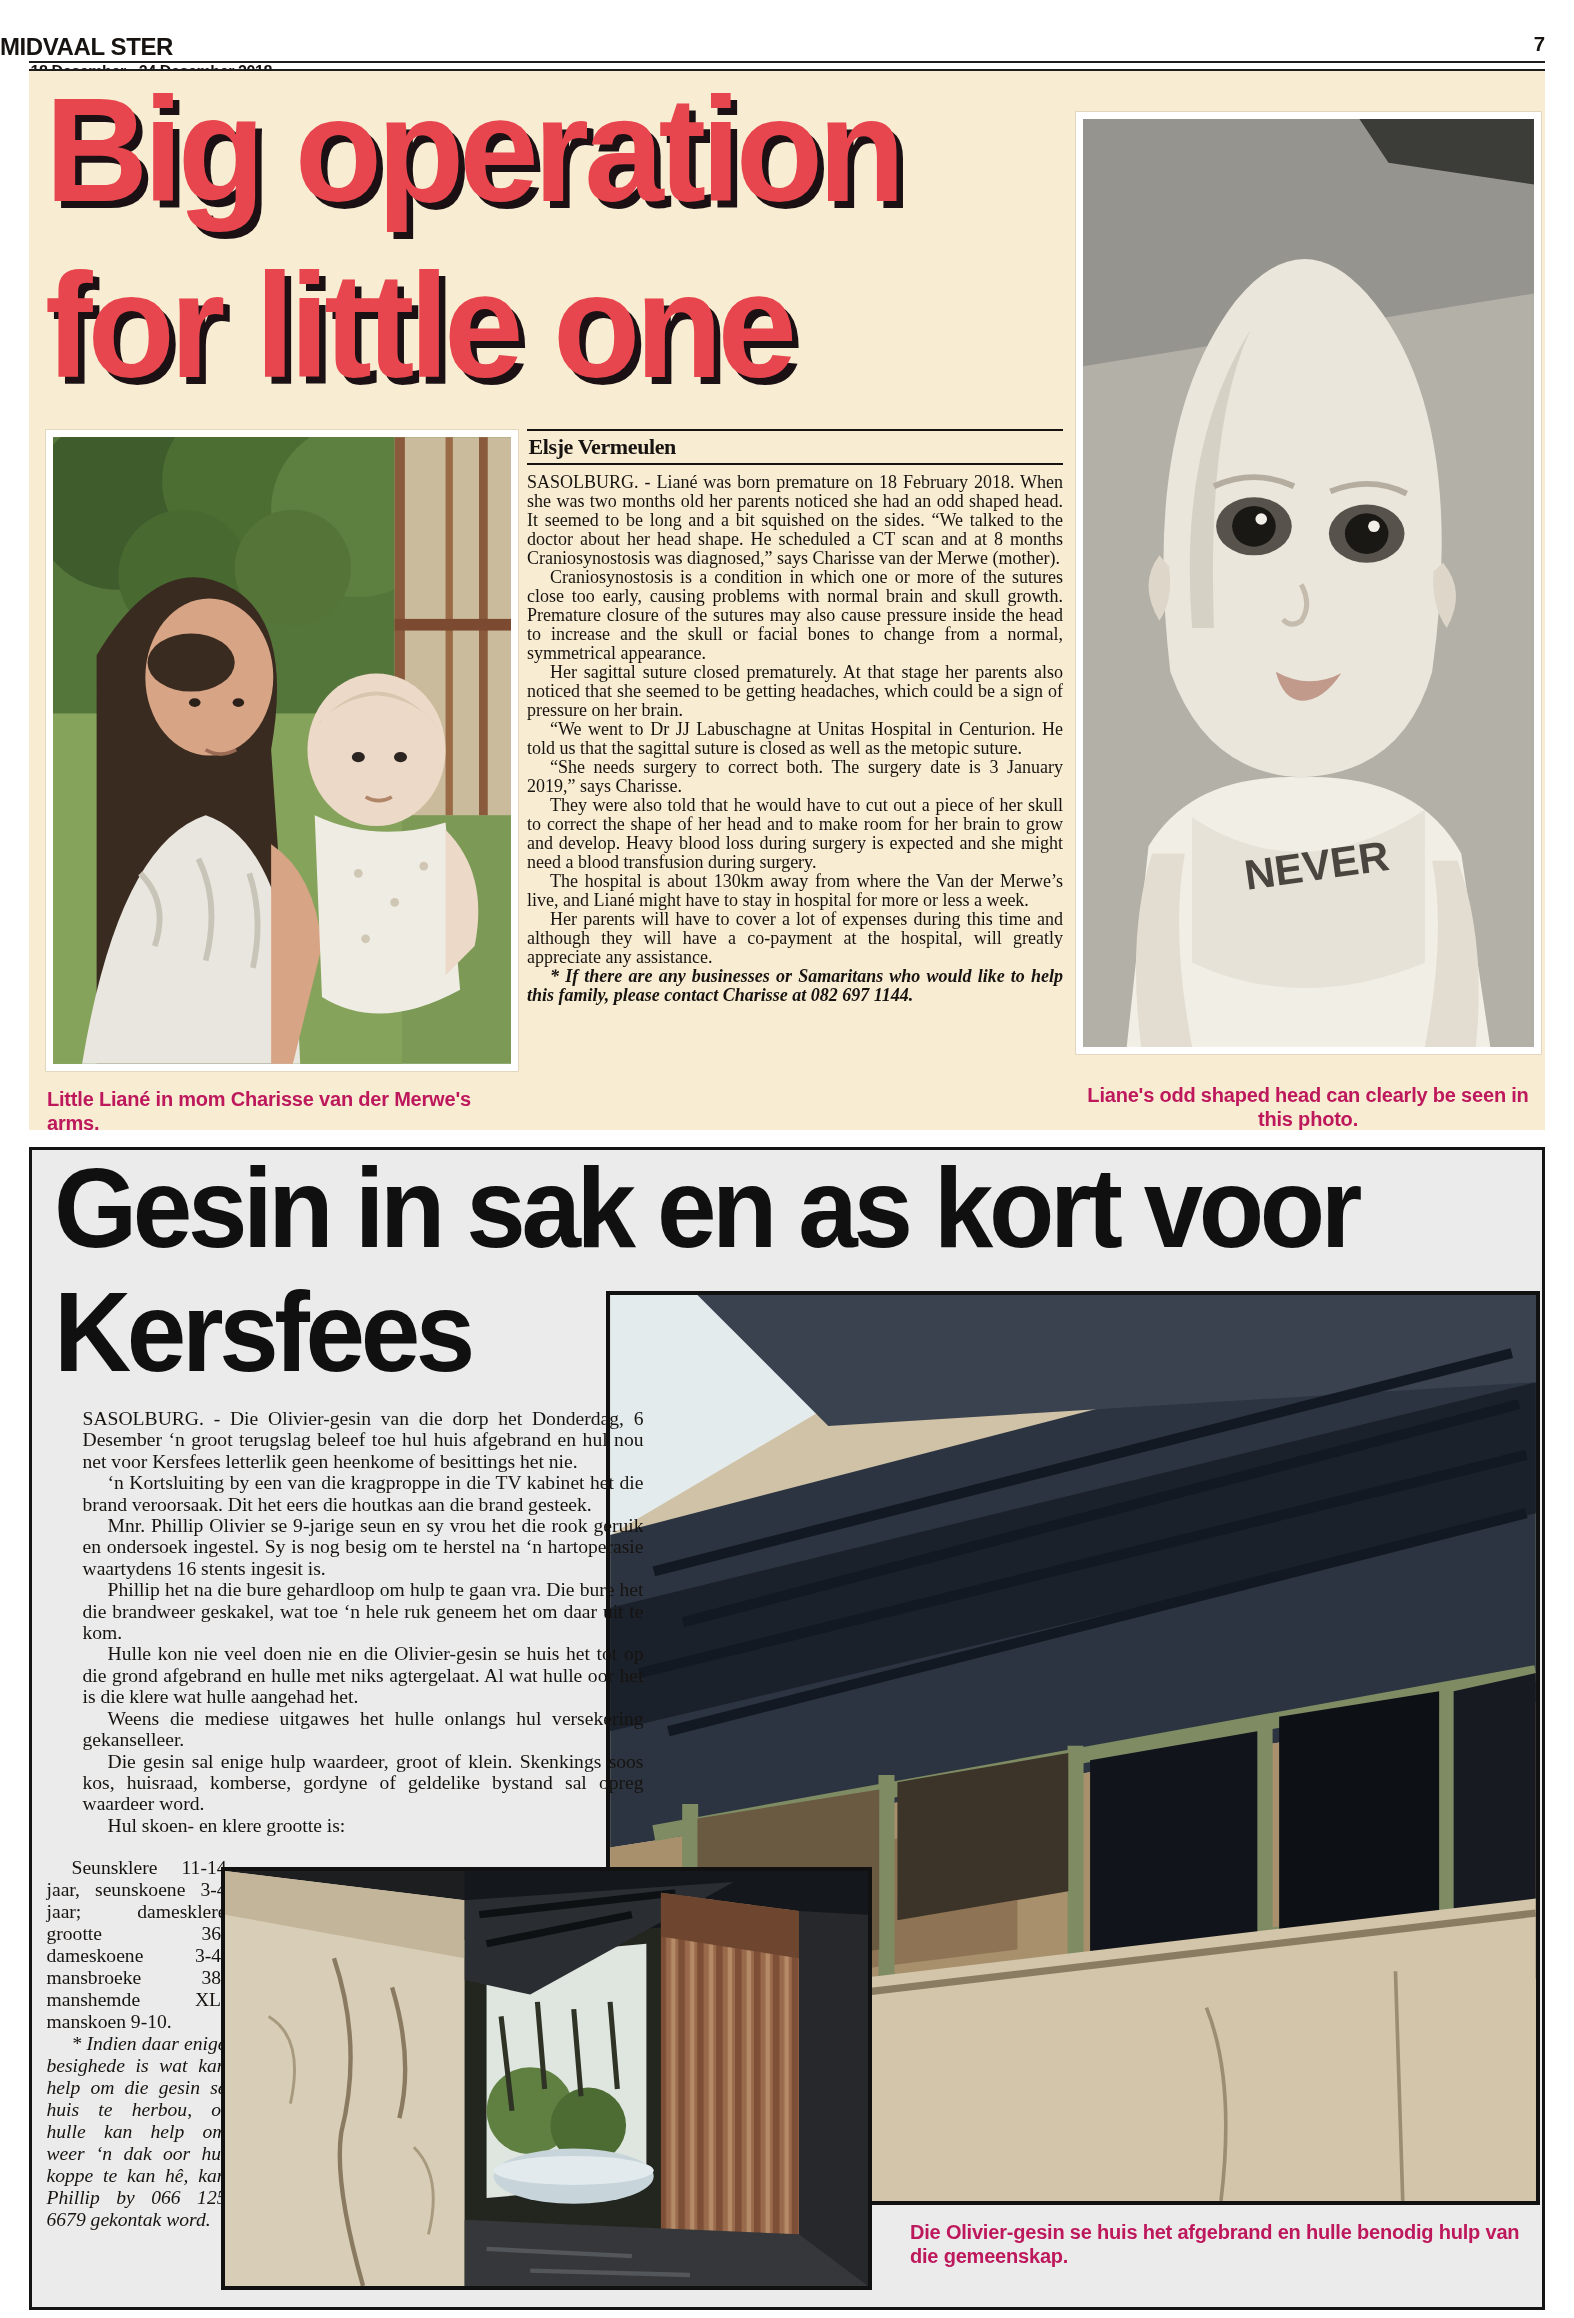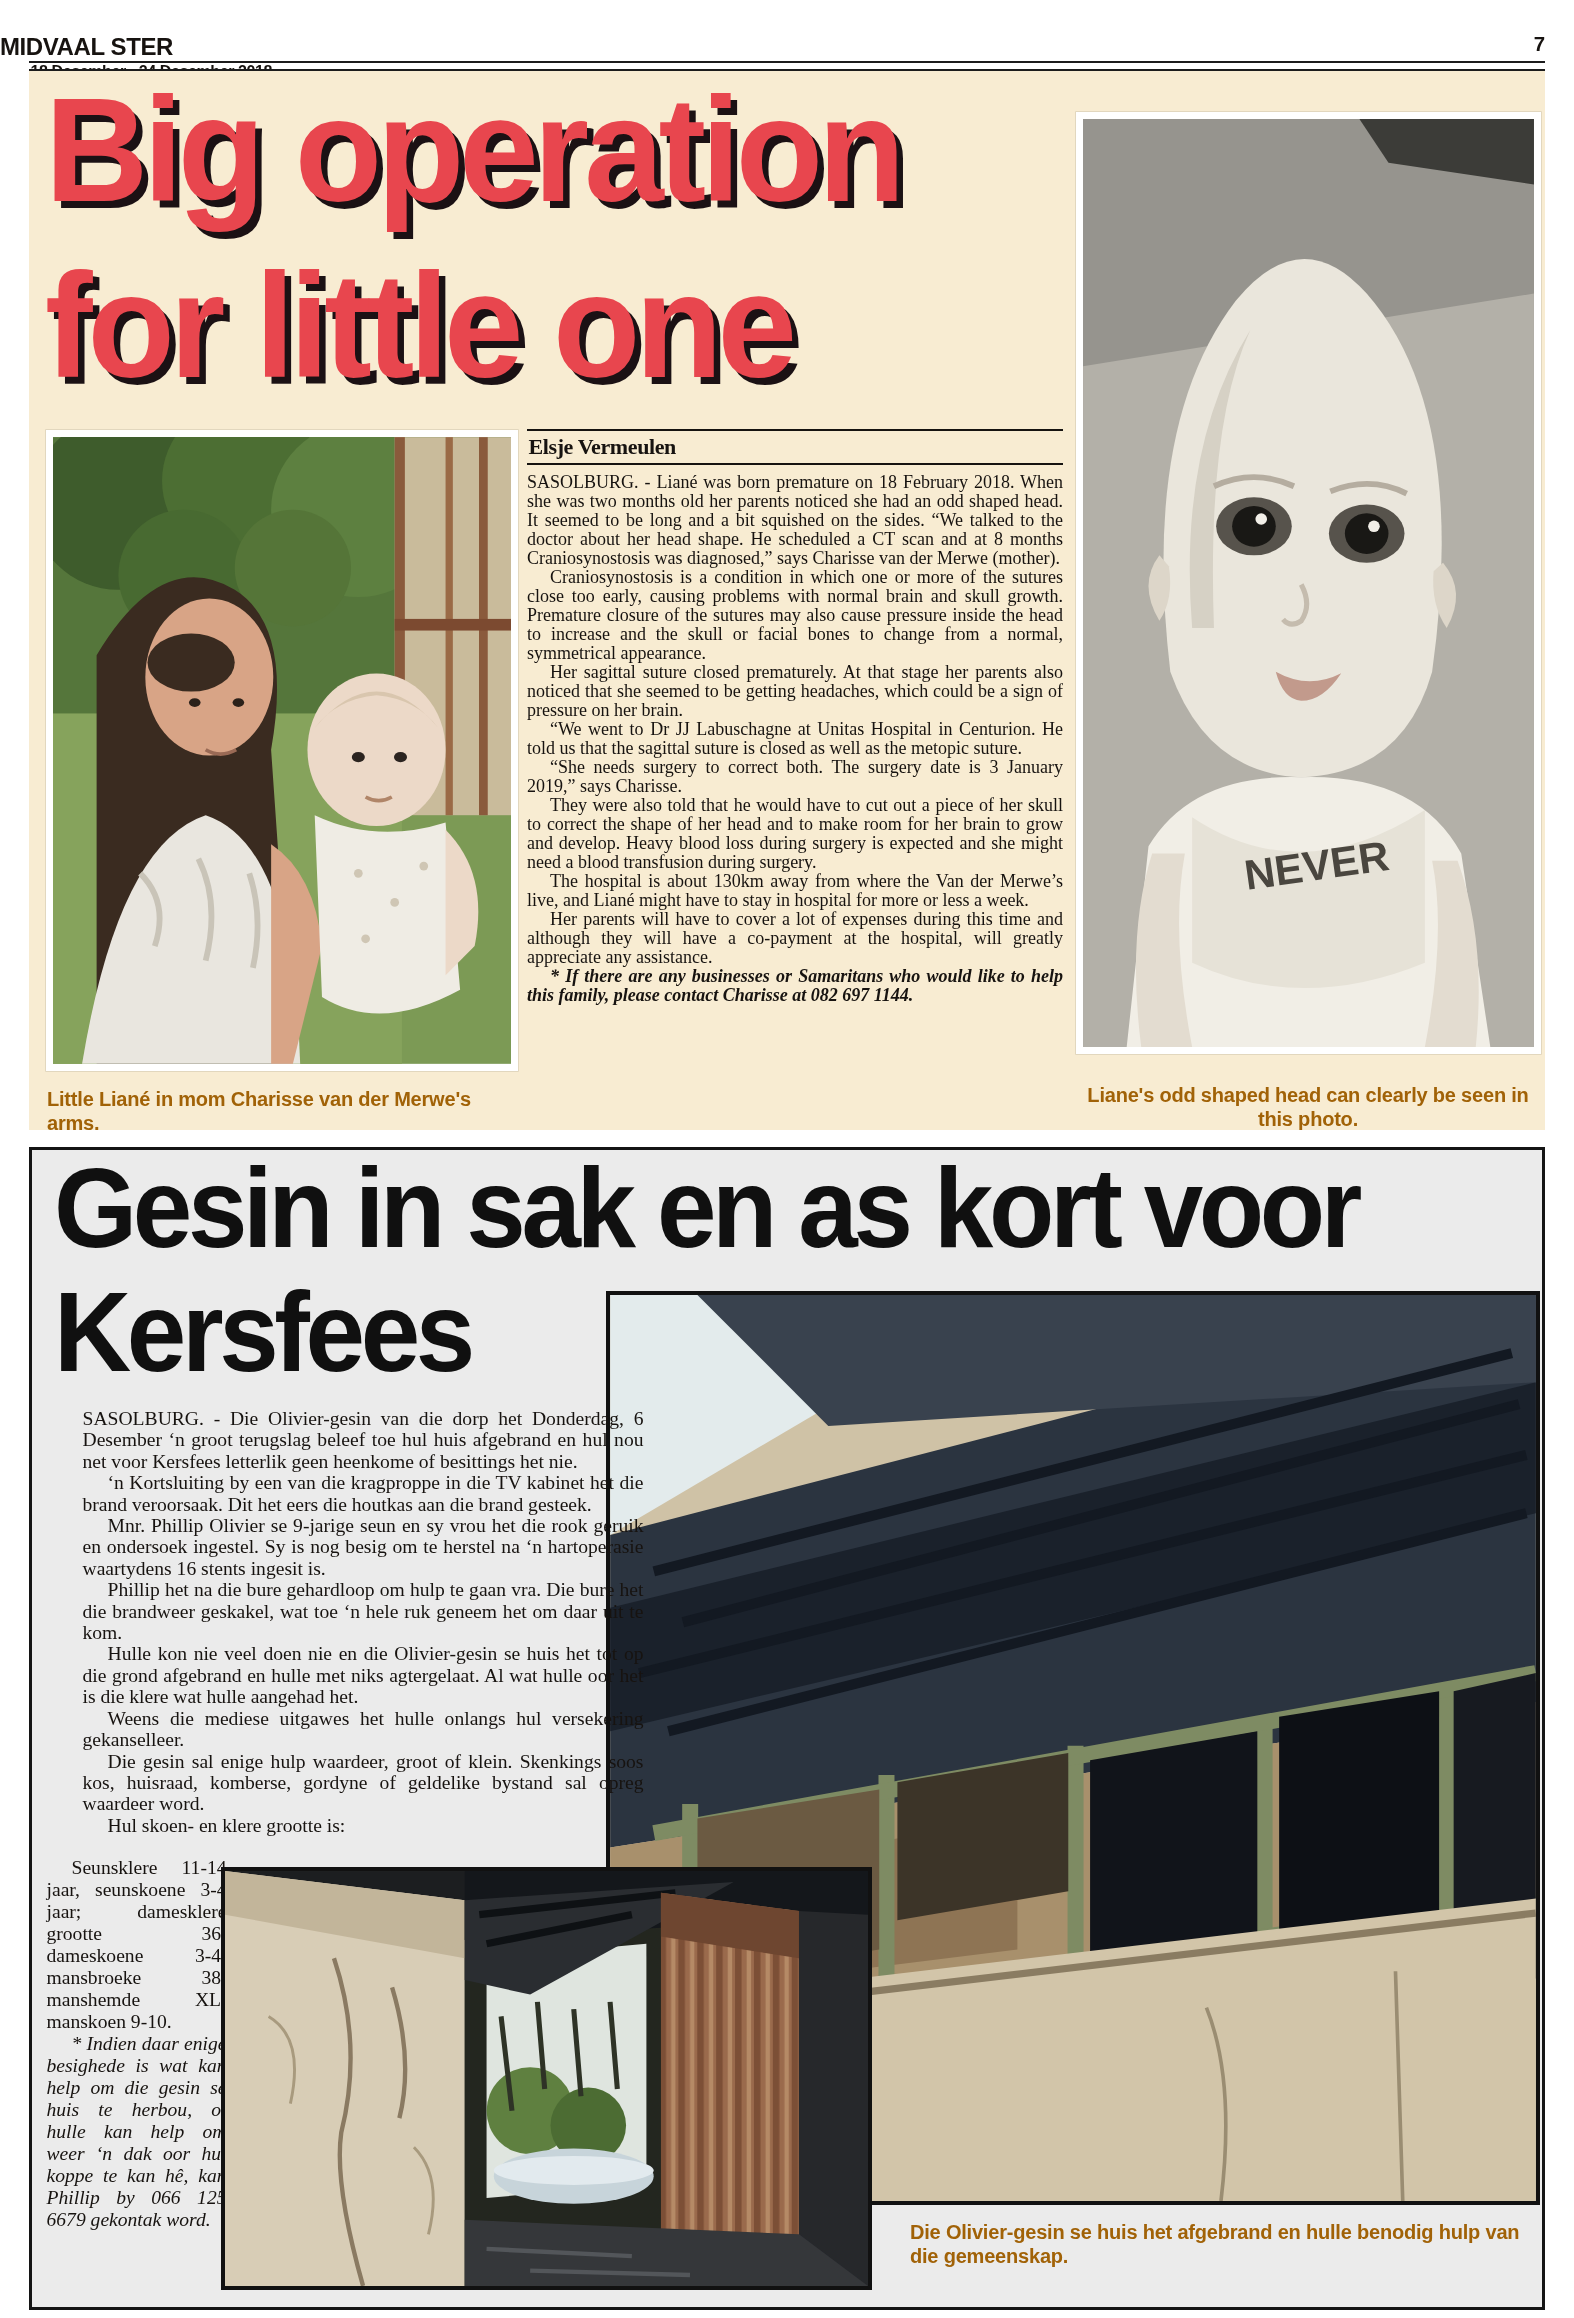--- a/index.html
+++ b/index.html
@@ -29,21 +29,21 @@
   .p-right{left:1047px;top:41px;width:451px;height:928px;}
   .col1{position:absolute;left:498px;top:358px;width:536px;}
   .rule-a{border-top:2.9px solid #161310;height:0;}
   .byline{font-family:Liberation Serif, serif;font-weight:bold;font-size:22px;
     padding:2.9px 0 3.6px 1.5px;letter-spacing:-0.4px;}
   .rule-b{border-top:2.2px solid #161310;height:0;margin-bottom:7.3px;}
   .col1 p{margin:0;font-size:18px;line-height:19px;text-align:justify;text-indent:23px;}
   .col1 p.first{text-indent:0;}
   .note1{font-weight:bold;font-style:italic;}
   .cap{font-family:"Liberation Sans",sans-serif;font-weight:bold;font-size:20px;
-    line-height:24px;letter-spacing:-0.2px;color:#a16207;}
+    line-height:24px;letter-spacing:-0.2px;color:#be185d;}
   .cap-l{position:absolute;left:18px;top:1016px;width:471px;}
   .cap-r{position:absolute;left:1048px;top:1012px;width:462px;text-align:center;}
 
   
   .sec2{position:absolute;left:29px;top:1147px;width:1516px;height:1163px;background:#ebebeb;
     border:3.6px solid #141414;box-sizing:border-box;}
   .headline2{position:absolute;left:22px;top:-4.4px;
     font-family:"Liberation Sans",sans-serif;font-weight:bold;
     font-size:107px;line-height:117px;letter-spacing:-4.4px;color:#101010;white-space:nowrap;
     transform:scaleY(1.06);transform-origin:top left;}

